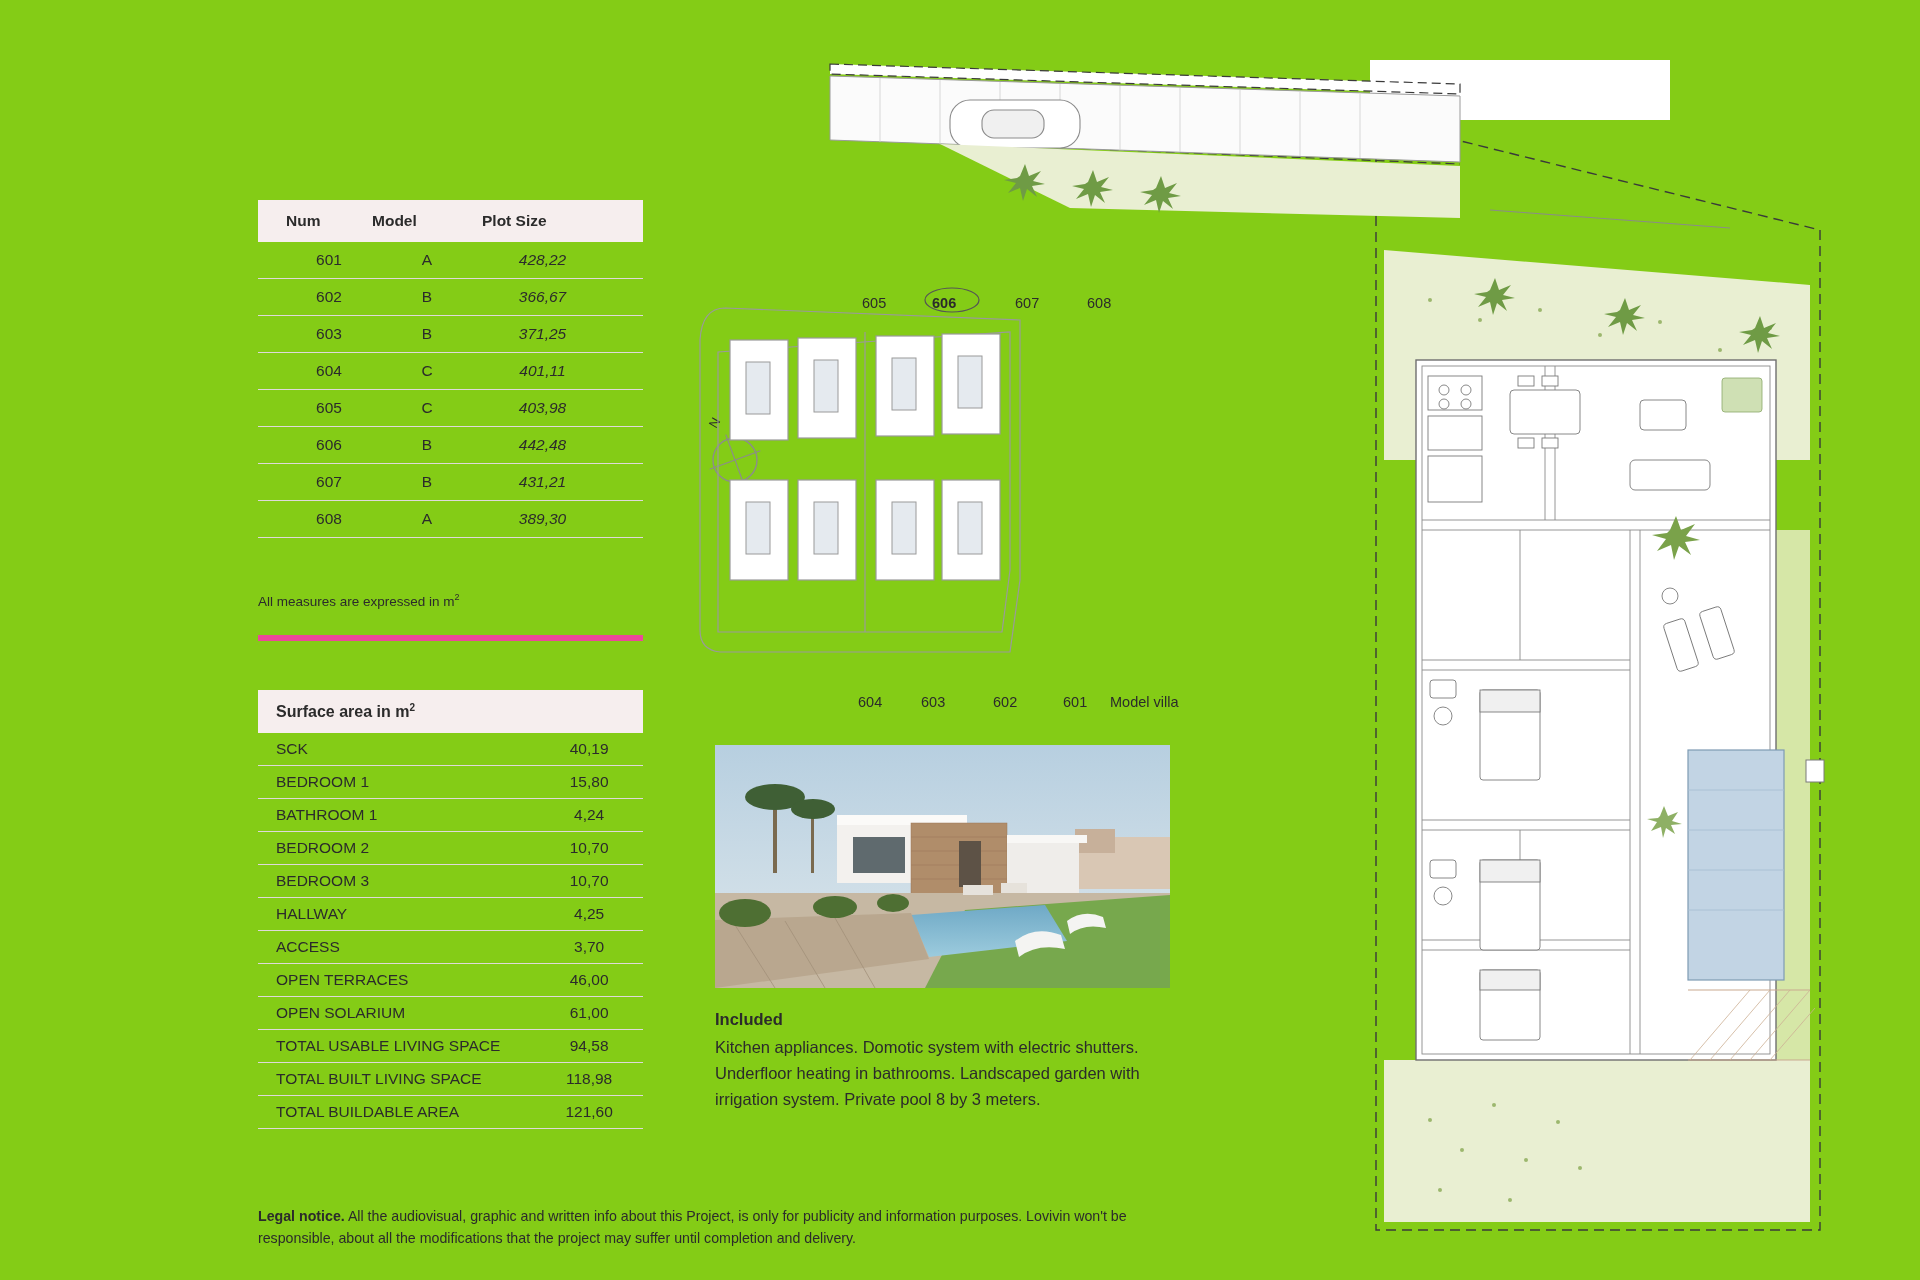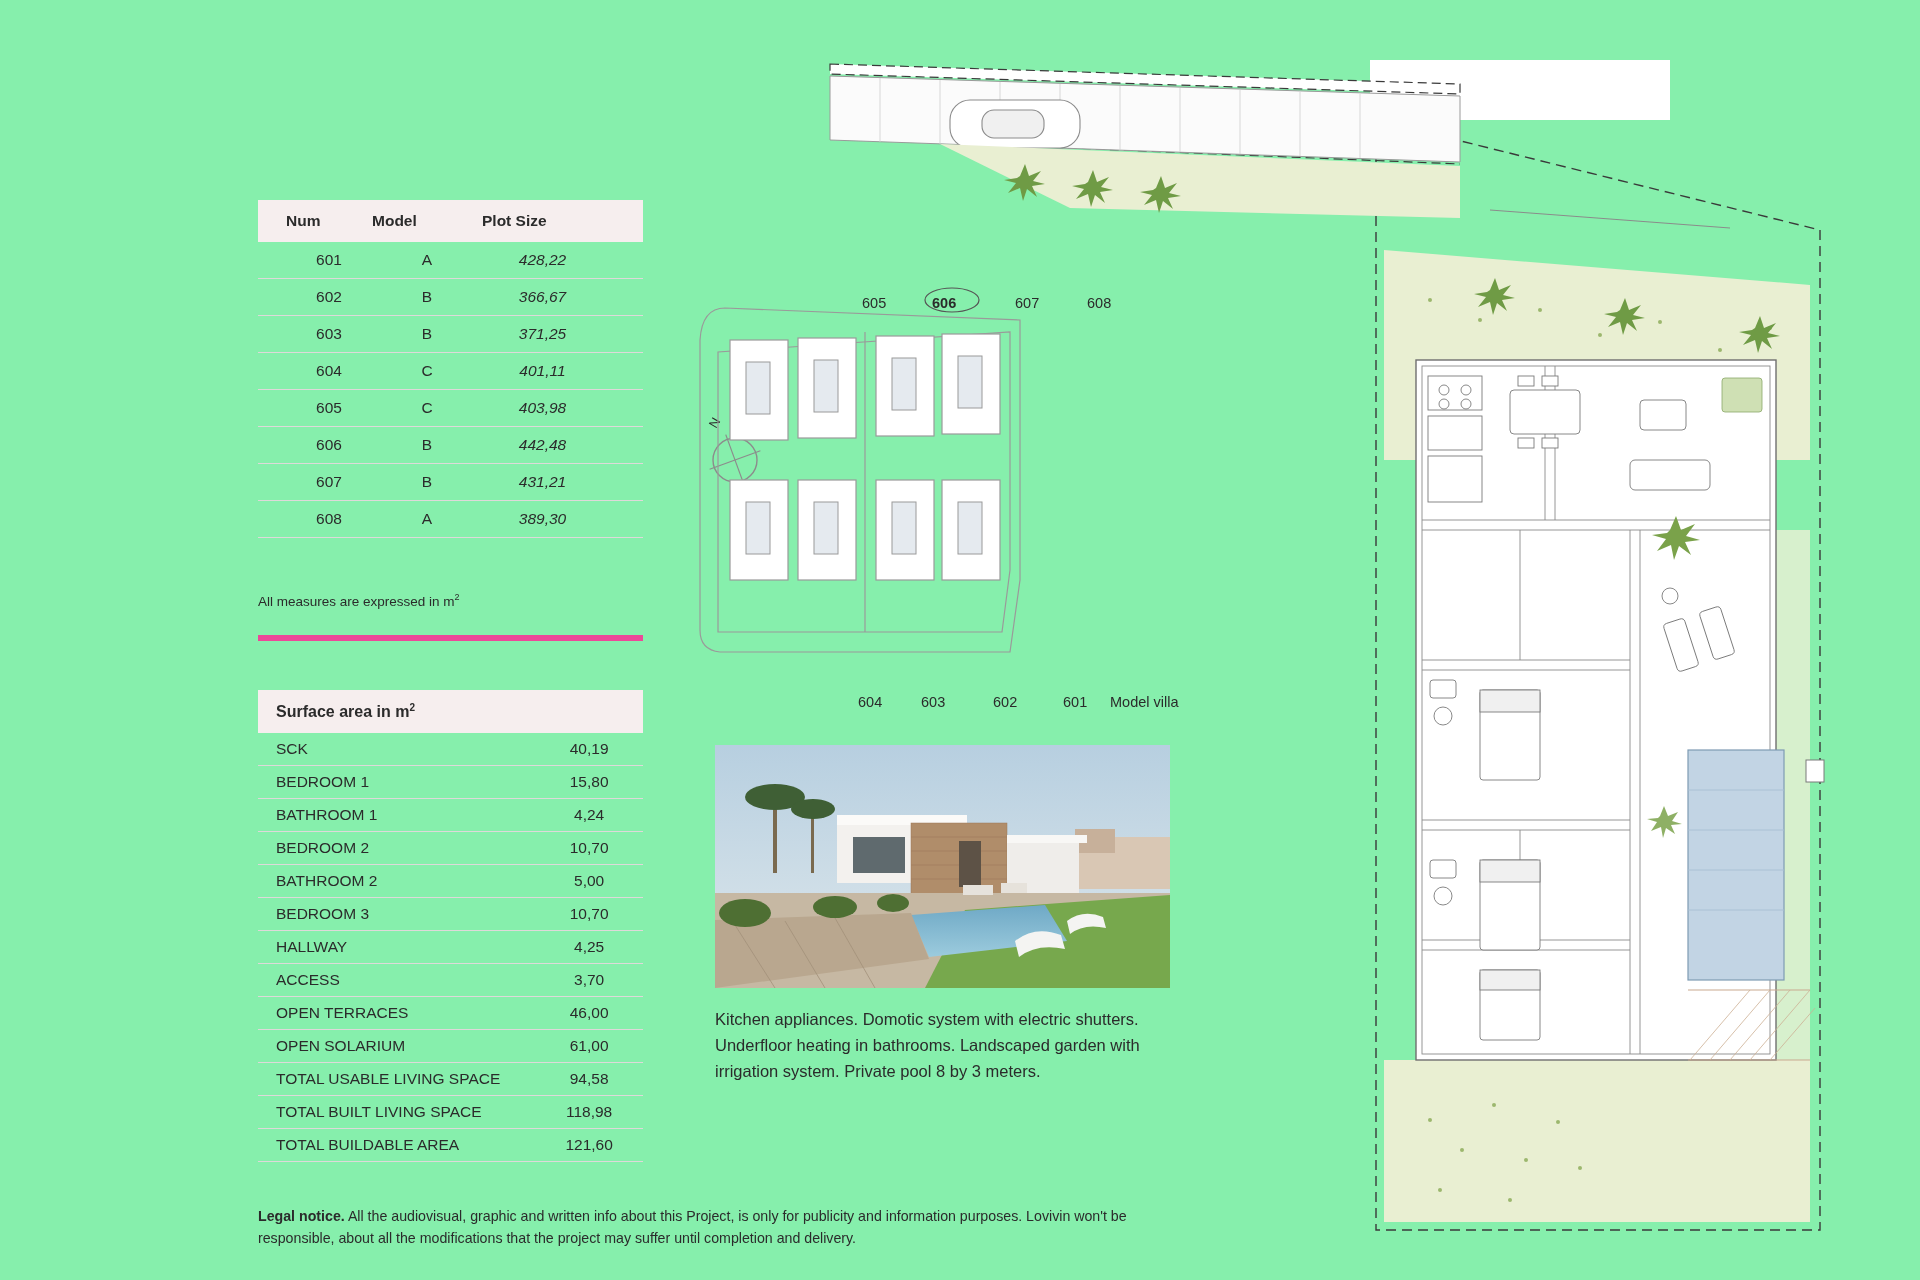--- a/index.html
+++ b/index.html
@@ -11,21 +11,21 @@
     width: 1920px;
     height: 1280px;
     position: relative;
     font-family: "Liberation Sans", sans-serif;
     color: #2b2b2b;
     overflow: hidden;
   }
   .page {
     position: absolute;
     inset: 0;
-    background: #86efac;
+    background: #84cc16;
   }
 
   
   .title {
     position: absolute;
     left: 1385px;
     top: 82px;
     font-size: 27px;
     letter-spacing: 2.2px;
     color: #2b2b2b;
@@ -251,24 +251,20 @@
           <td class="label">BEDROOM 1</td>
           <td class="value">15,80</td>
         </tr>
         <tr>
           <td class="label">BATHROOM 1</td>
           <td class="value">4,24</td>
         </tr>
         <tr>
           <td class="label">BEDROOM 2</td>
           <td class="value">10,70</td>
-        </tr>
-        <tr>
-          <td class="label">BATHROOM 2</td>
-          <td class="value">5,00</td>
         </tr>
         <tr>
           <td class="label">BEDROOM 3</td>
           <td class="value">10,70</td>
         </tr>
         <tr>
           <td class="label">HALLWAY</td>
           <td class="value">4,25</td>
         </tr>
         <tr>
@@ -431,20 +427,21 @@
       </g>
 
       <g fill="#e6e2db">
         <rect x="248" y="140" width="30" height="10"></rect>
         <rect x="286" y="138" width="26" height="10"></rect>
       </g>
     </svg>
   </div>
 
   <div class="included">
+    <span class="hd">Included</span>
     <span>Kitchen appliances. Domotic system with electric shutters. Underfloor heating in bathrooms. Landscaped garden with irrigation system. Private pool 8 by 3 meters.</span>
   </div>
 
   <div class="legal">
     <b>Legal notice.</b>
     <span>All the audiovisual, graphic and written info about this Project, is only for publicity and information purposes. Lovivin won't be responsible, about all the modifications that the project may suffer until completion and delivery.</span>
   </div>
 
   <div class="floorplan">
     <svg width="470" height="1180" viewBox="0 0 470 1180">

